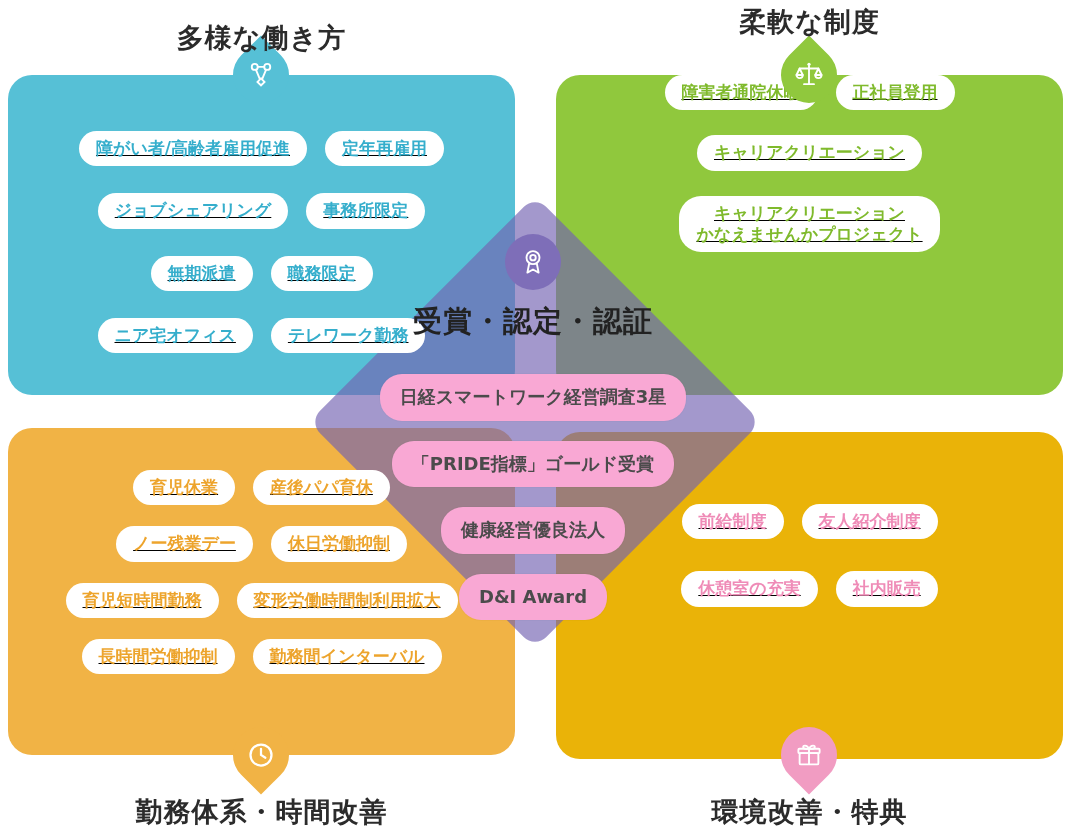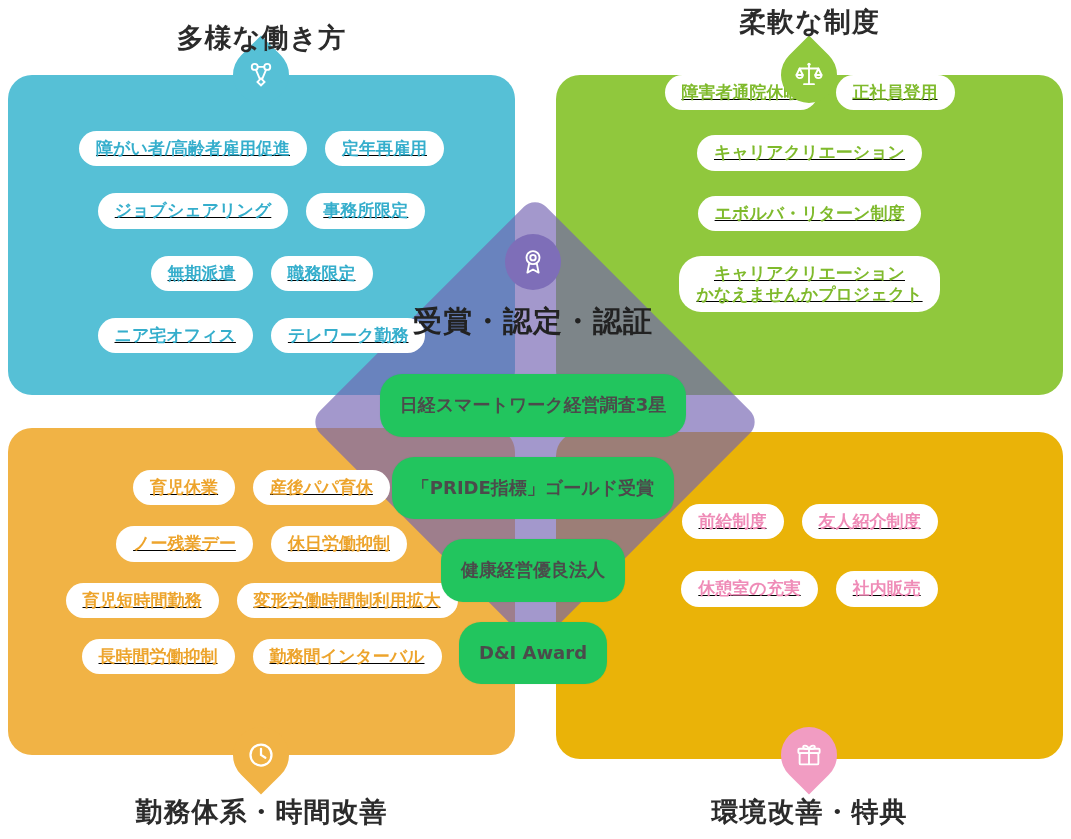--- a/index.html
+++ b/index.html
@@ -49,21 +49,21 @@
 
   
   .center{position:absolute;left:333px;top:234px;width:400px;z-index:3;
           display:flex;flex-direction:column;align-items:center;}
   .center-badge{width:56px;height:56px;border-radius:50%;background:#7E6EB8;
                 display:flex;align-items:center;justify-content:center;margin-bottom:12px;}
   .center-badge svg{width:30px;height:30px;}
   .center-title{font-size:29px;font-weight:700;color:#222222;letter-spacing:1px;
                 margin-bottom:32px;}
   .center-pills{display:flex;flex-direction:column;align-items:center;gap:20px;}
-  .center-pill{background:#22c55e;border-radius:22px;padding:20px 20px;
+  .center-pill{background:#f9a8d4;border-radius:22px;padding:12px 20px;
                font-size:18px;font-weight:700;color:#4b4b4b;line-height:1.25;
                box-shadow:0 0 0 1px rgba(0,0,0,0.02);}
 
   
   .title{position:absolute;width:507px;text-align:center;font-size:27px;
          font-weight:700;color:#2b2b2b;letter-spacing:1px;z-index:4;}
   .t-tl{left:8px;  top:20px;}
   .t-tr{left:556px; top:4px;}
   .t-bl{left:8px;  top:794px;}
   .t-br{left:556px; top:794px;}
@@ -97,23 +97,20 @@
   <div class="quad q-green">
     <div class="pills">
       <div class="row">
         <span class="pill">障害者通院休暇</span>
         <span class="pill">正社員登用</span>
       </div>
       <div class="row">
         <span class="pill">キャリアクリエーション</span>
       </div>
       <div class="row">
-        <span class="pill">エボルバ・リターン制度</span>
-      </div>
-      <div class="row">
         <span class="pill">キャリアクリエーション
 かなえませんかプロジェクト</span>
       </div>
     </div>
   </div>
 
   <div class="quad q-orange">
     <div class="pills">
       <div class="row">
         <span class="pill">育児休業</span>

